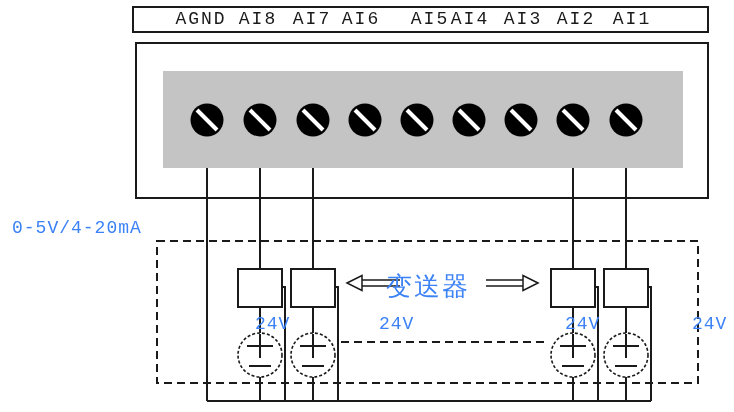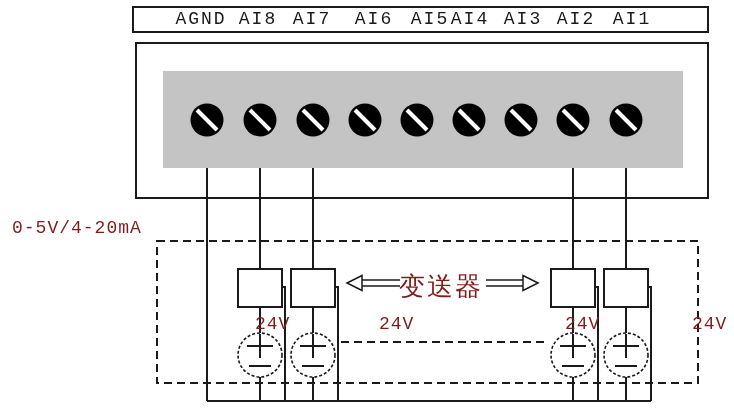--- a/index.html
+++ b/index.html
@@ -6,39 +6,39 @@
   .canvas{
     position:relative;
     width:734px;height:412px;
     background:#ffffff;
     font-family:"Liberation Mono","DejaVu Sans Mono",monospace;
     color:#1a1a1a;
     overflow:hidden;
     border-radius:21px;
   }
   .layer-svg{position:absolute;left:0;top:0;z-index:1;}
-  .txt{position:absolute;z-index:3;white-space:nowrap;color:#7f1d1d;}
+  .txt{position:absolute;z-index:3;white-space:nowrap;color:#3b82f6;}
   .terminal-label{
     position:absolute;
     top:10px;
     transform:translateX(-50%);
     font-size:18px;
     line-height:18px;
     letter-spacing:2px;
     z-index:3;
   }
   .range-label{
     left:12px;top:219px;
     font-size:18px;line-height:19px;letter-spacing:1px;
   }
   .supply-label{
     font-size:18px;line-height:18px;letter-spacing:1px;margin-left:37px;
   }
   .transmitter-label{
-    left:399px;top:271px;
+    left:386px;top:271px;
     font-size:26px;line-height:30px;letter-spacing:2px;
     font-family:"DejaVu Sans","Liberation Sans",sans-serif;
   }
 </style>
 </head>
 <body>
 
 <div class="canvas">
 
   <svg class="layer-svg" width="734" height="412" viewBox="0 0 734 412">
@@ -166,21 +166,21 @@
     <g stroke="#1a1a1a">
       <line x1="486" y1="280" x2="523" y2="280" stroke-width="1.5"></line>
       <line x1="486" y1="286" x2="523" y2="286" stroke-width="1.5"></line>
       <polygon points="538,283 523,275.5 523,290.5" fill="#ffffff" stroke-width="1.5"></polygon>
     </g>
   </svg>
 
   <span class="terminal-label" style="left:201px">AGND</span>
   <span class="terminal-label" style="left:258px">AI8</span>
   <span class="terminal-label" style="left:312px">AI7</span>
-  <span class="terminal-label" style="left:374px">AI6</span>
+  <span class="terminal-label" style="left:361px">AI6</span>
   <span class="terminal-label" style="left:430px">AI5</span>
   <span class="terminal-label" style="left:470px">AI4</span>
   <span class="terminal-label" style="left:523px">AI3</span>
   <span class="terminal-label" style="left:576px">AI2</span>
   <span class="terminal-label" style="left:632px">AI1</span>
 
   <div class="txt range-label">0-5V/4-20mA</div>
 
   <div class="txt transmitter-label">变送器</div>
 

